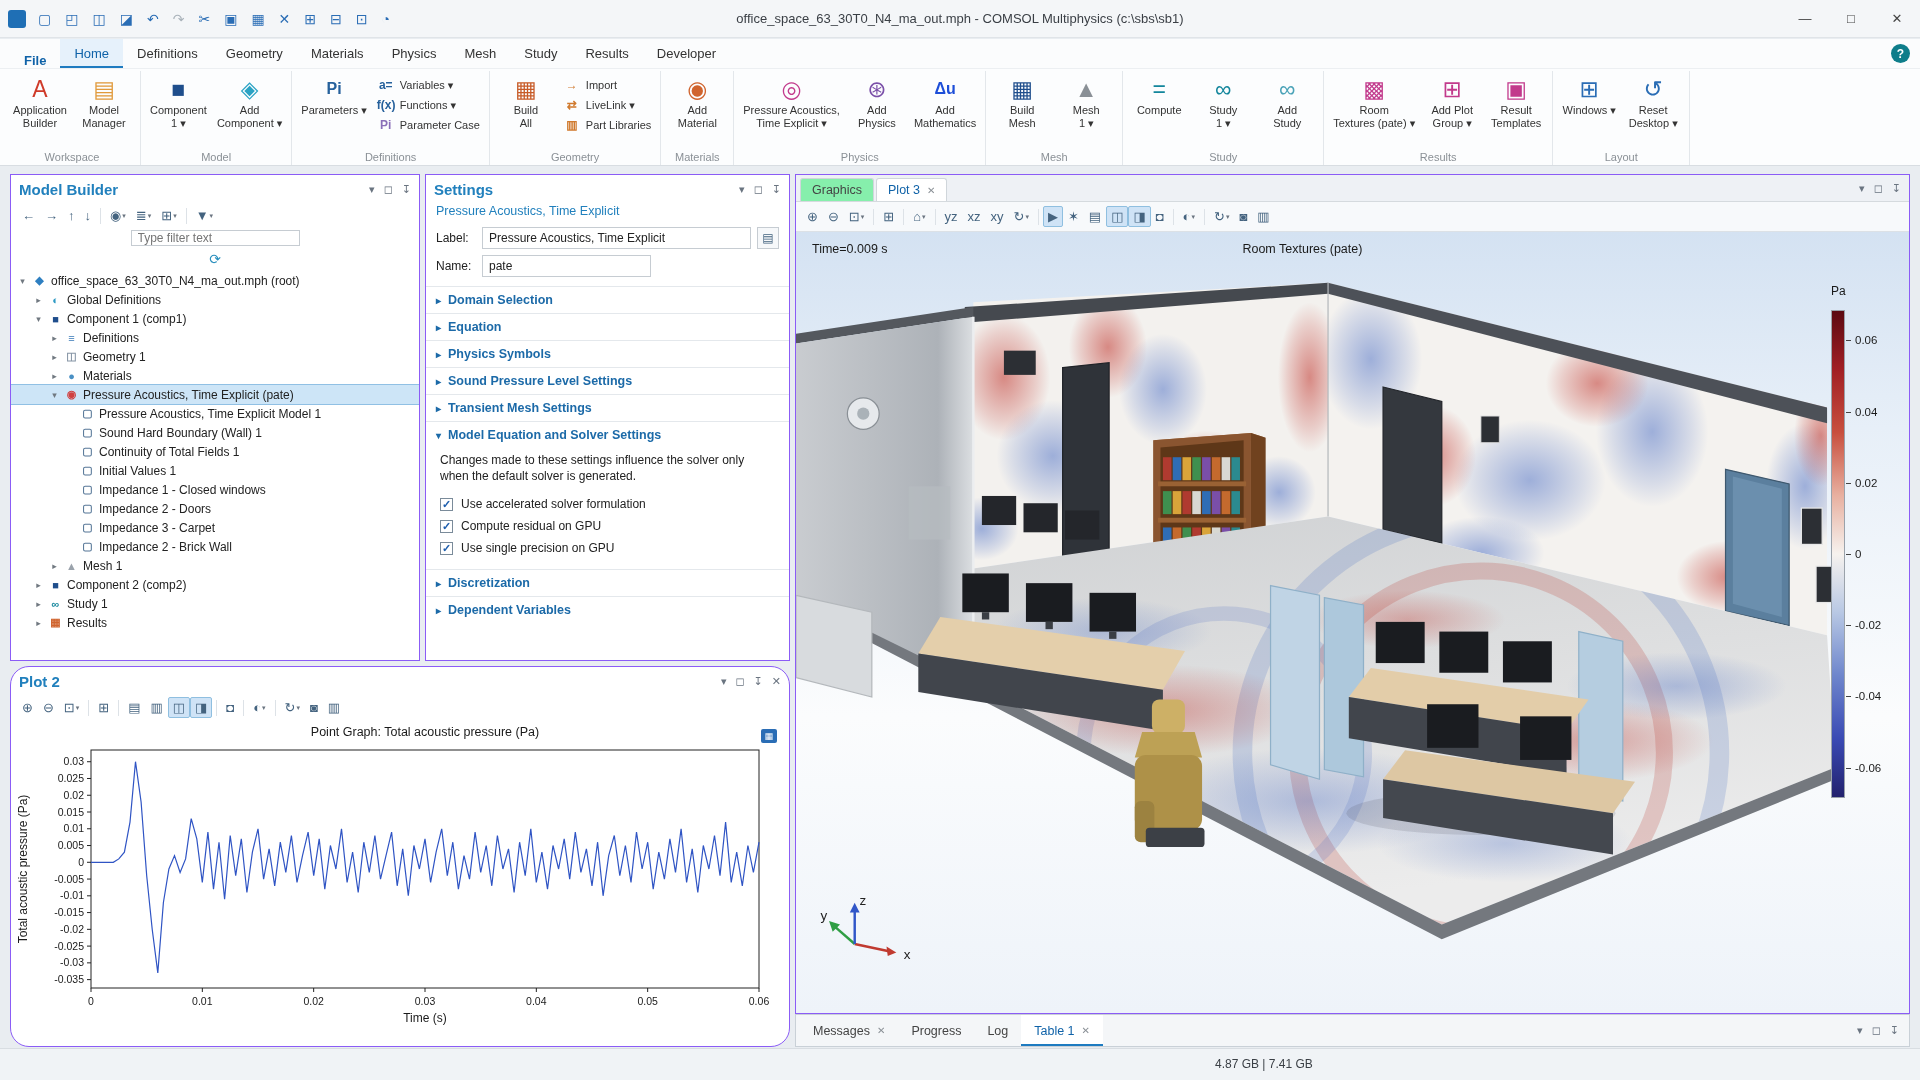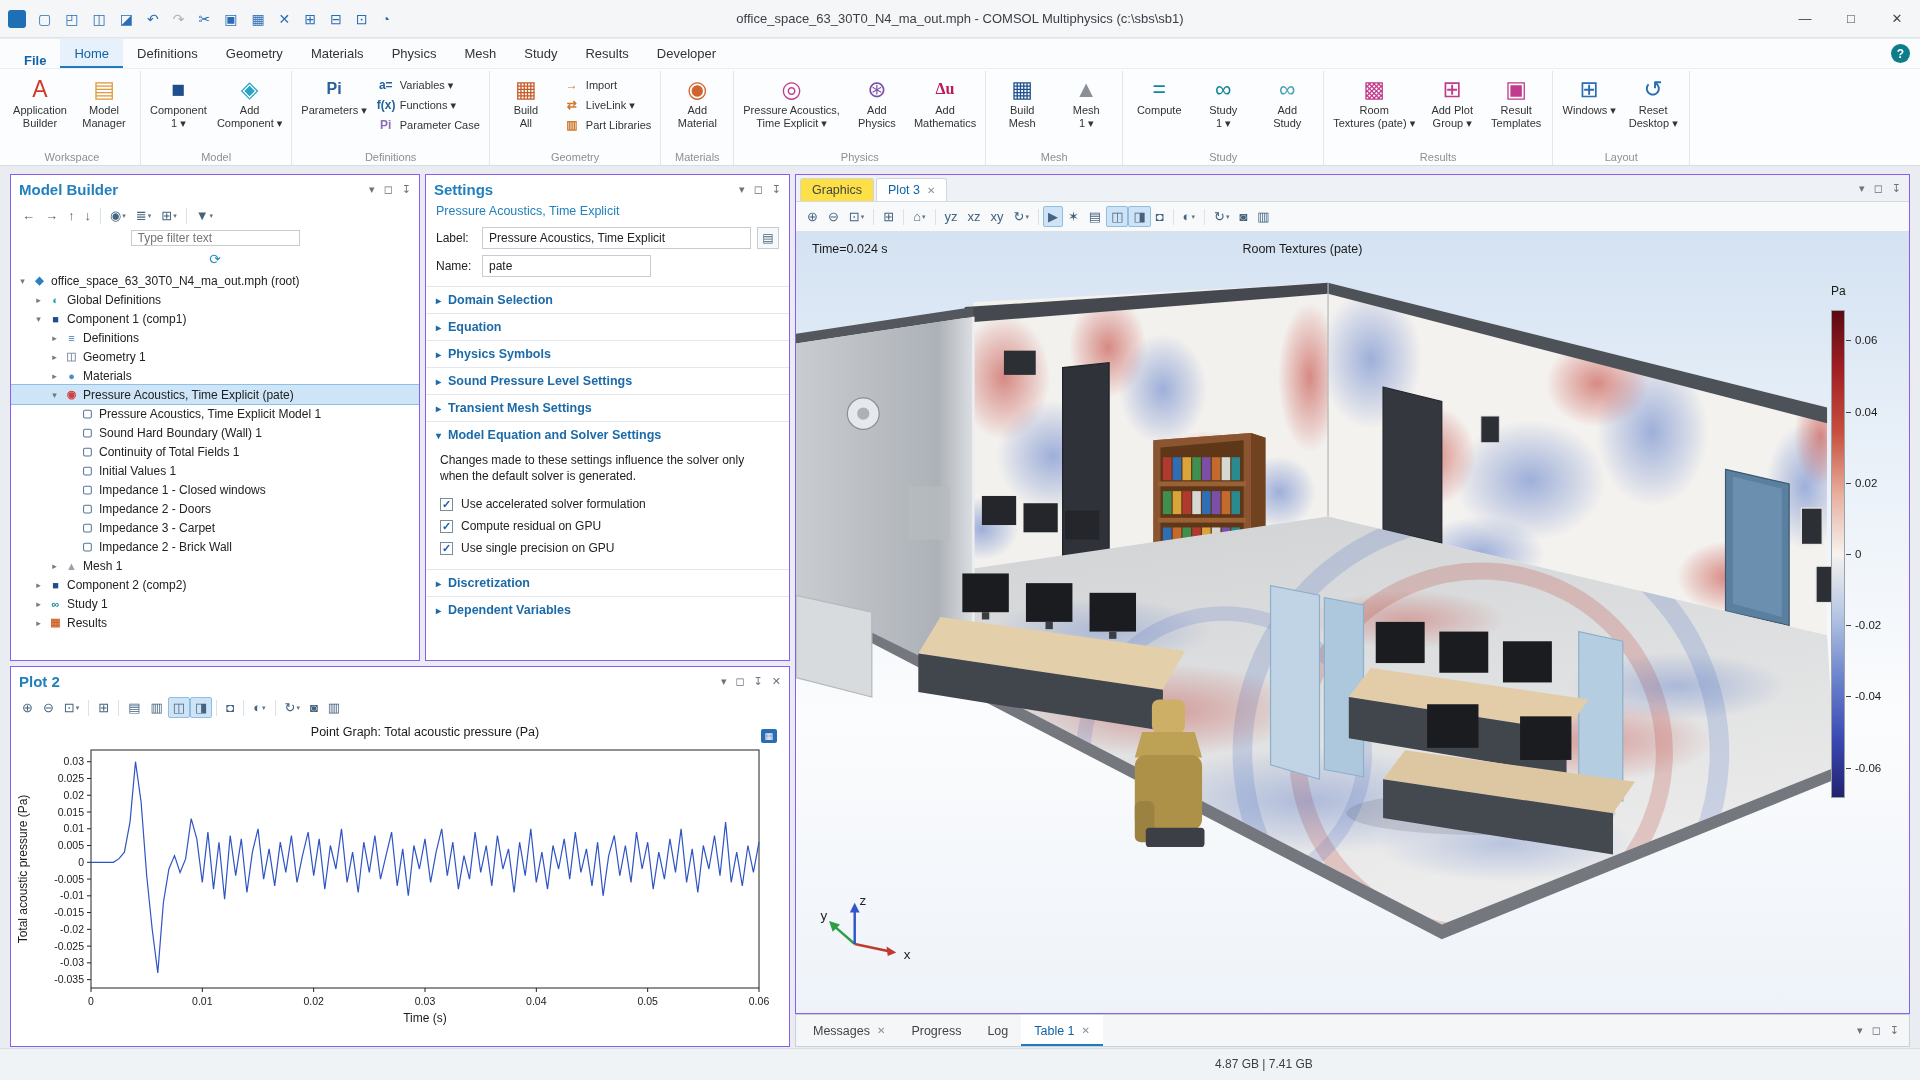--- a/index.html
+++ b/index.html
@@ -71,28 +71,28 @@
   .ssections { margin-top:6px; }
   .ssection { border-top:1px solid #e4e8ec; }
   .sheader { display:flex; gap:7px; align-items:center; padding:6px 10px; color:#1c6aa8; font-weight:600; font-size:12.5px; }
   .schev { font-size:10px; }
   .sbody { padding:2px 14px 10px; }
   .snote { font-size:12px; color:#222; line-height:16px; margin:2px 0 9px; max-width:330px; }
   .scheck { display:flex; gap:8px; align-items:center; font-size:12px; padding:4px 0; }
   .cbox { width:13px; height:13px; border:1px solid #7a8b9a; background:#fff; font-size:11px; line-height:11px; text-align:center; color:#1f5fae; font-weight:700; flex:0 0 13px; }
 
   
-  #plot2 { left:10px; top:666px; width:780px; height:381px; }
+  #plot2 { left:10px; top:666px; width:780px; height:381px;border-radius:19px; }
   #plot2 svg { display:block; width:778px; height:325px; }
   .plot-props { position:absolute; right:12px; top:62px; width:16px; height:14px; background:#2a6db5; border-radius:2px; color:#fff; font-size:9px; line-height:14px; text-align:center; }
 
   
   #graphics { left:795px; top:174px; width:1115px; height:840px; display:flex; flex-direction:column; }
   .gtabbar { display:flex; align-items:flex-end; height:27px; background:#eef1f5; border-bottom:1px solid #d5dade; padding-left:4px; gap:2px; }
-  .gtab { display:flex; gap:7px; align-items:center; padding:4px 11px; font-size:12.5px; color:#444; background:#fde047; border:1px solid #d0d6db; border-bottom:none; border-radius:3px 3px 0 0; }
+  .gtab { display:flex; gap:7px; align-items:center; padding:4px 11px; font-size:12.5px; color:#444; background:#86efac; border:1px solid #d0d6db; border-bottom:none; border-radius:3px 3px 0 0; }
   .gtab.active { background:#fff; color:#0f62a8; }
   .tabx { font-size:10px; color:#8a9096; }
   .gtab-right { margin-left:auto; display:flex; gap:9px; padding:0 8px 6px; color:#6a7480; font-size:11px; }
   .gtoolbar { height:30px; background:#f7f9fb; border-bottom:1px solid #dce1e6; display:flex; align-items:center; padding:0 6px; }
   .gcanvas { position:relative; flex:1; background:linear-gradient(180deg,#d4e2f2 0%,#e7eff8 25%,#fbfcfd 62%,#eef3f9 100%); overflow:hidden; }
   .scene { position:absolute; left:0; top:0; width:100%; height:100%; }
   .time-annot { position:absolute; left:16px; top:10px; font-size:12.5px; color:#1a1a1a; }
   .title-annot { position:absolute; left:45.5%; top:10px; transform:translateX(-50%); font-size:12.5px; color:#1a1a1a; }
   .color-legend { position:absolute; right:64px; top:78px; width:14px; height:488px; }
   .cb-bar { position:absolute; left:0; top:0; width:14px; height:100%; border:1px solid #9aa2aa; }
@@ -266,21 +266,21 @@
             </div>
           </div>
           <div class="rbig">
             <div class="ricon" style="color: rgb(122, 79, 168);">⊛</div>
             <div class="rlabel">
               <div>Add</div>
               <div>Physics</div>
             </div>
           </div>
           <div class="rbig">
-            <div class="ricon txt" style="color: #be185d; font-family: Liberation Serif, serif;">Δu</div>
+            <div class="ricon txt" style="color: #1d4ed8;">Δu</div>
             <div class="rlabel">
               <div>Add</div>
               <div>Mathematics</div>
             </div>
           </div>
         </div>
         <div class="rcap">Physics</div>
       </div>
       <div class="rgroup">
         <div class="rcontent">
@@ -985,21 +985,21 @@
           <line x1="48" y1="588" x2="31" y2="573" stroke="#2f9e44" stroke-width="2"></line>
           <polygon points="27,569 36,572 30,578" fill="#2f9e44"></polygon>
           <line x1="48" y1="588" x2="48" y2="560" stroke="#3056c8" stroke-width="2"></line>
           <polygon points="48,554 44,562 52,562" fill="#3056c8"></polygon>
           <text x="88" y="600">x</text>
           <text x="20" y="568">y</text>
           <text x="52" y="556">z</text>
         </g>
       </svg>
 
-      <span class="time-annot">Time=0.024 s</span>
+      <span class="time-annot">Time=0.009 s</span>
       <span class="title-annot">Room Textures (pate)</span>
 
       <div class="color-legend">
         <div class="cb-unit">Pa</div>
         <div class="cb-bar" style="background: linear-gradient(rgb(92, 10, 18) 0%, rgb(161, 31, 36) 12%, rgb(200, 79, 62) 25%, rgb(232, 176, 160) 38%, rgb(246, 242, 238) 50%, rgb(184, 200, 228) 62%, rgb(110, 134, 204) 75%, rgb(58, 74, 180) 88%, rgb(35, 34, 110) 100%);"></div>
       <div class="cb-tick" style="top: 6.20438%;"></div>
           <div class="cb-label" style="top: 6.20438%;">0.06</div>
           <div class="cb-tick" style="top: 20.8029%;"></div>
           <div class="cb-label" style="top: 20.8029%;">0.04</div>
           <div class="cb-tick" style="top: 35.4015%;"></div>

